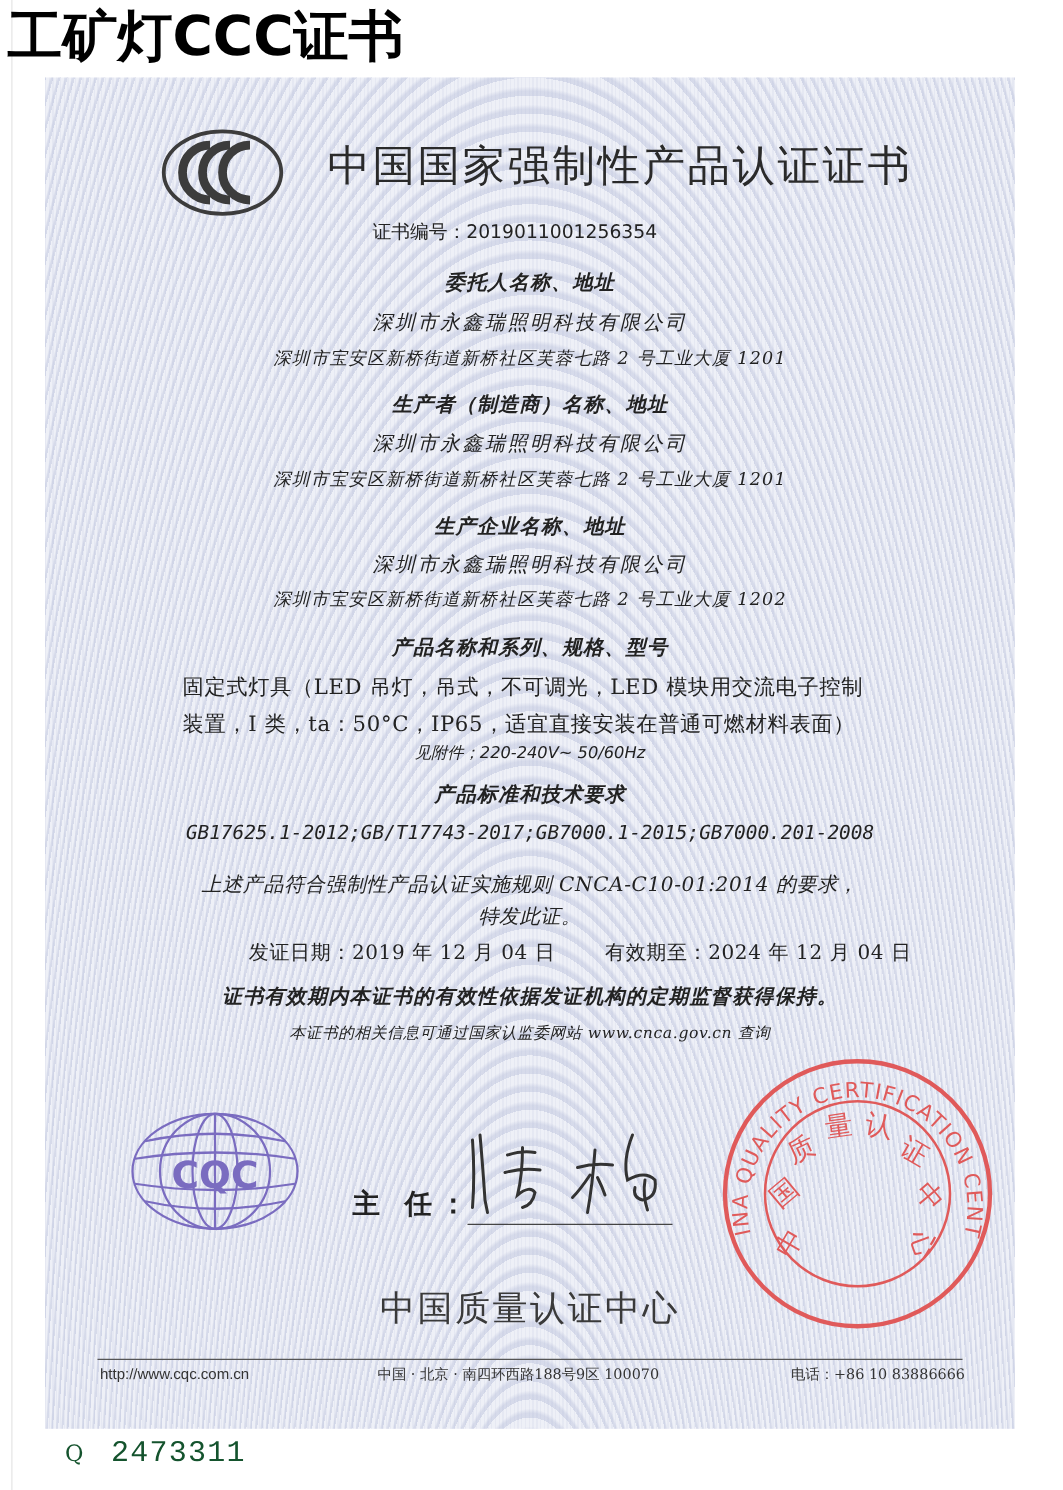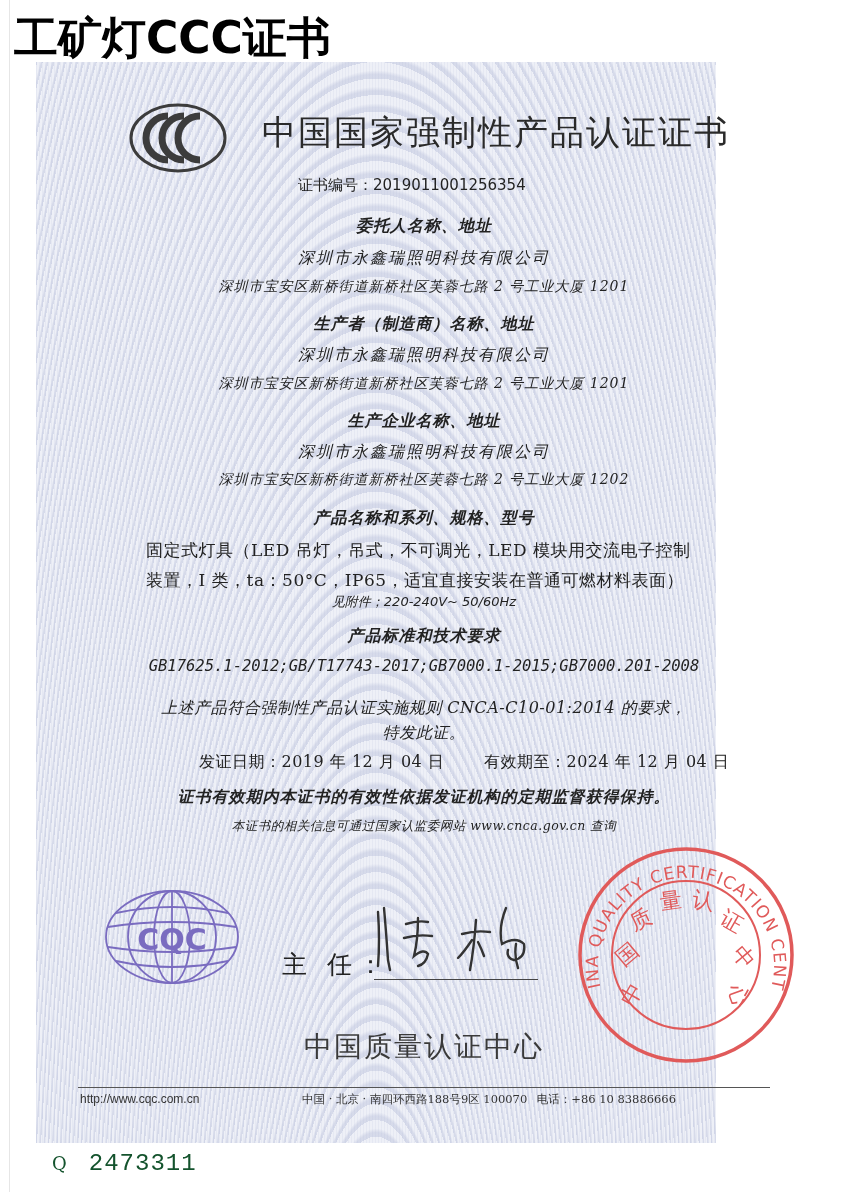--- a/index.html
+++ b/index.html
@@ -1,27 +1,27 @@
 <!DOCTYPE html>
 <html><head>
 <meta charset="utf-8">
 <style>
   html, body { margin:0; padding:0; }
   body {
     width:850px; height:1192px; background:#ffffff; position:relative; overflow:hidden;
     font-family: "DejaVu Serif", serif; color:#1f1f1f;
   }
   .page-heading {
-    position:absolute; left:6px; top:2px; margin:8px;
+    position:absolute; left:6px; top:2px; margin:0;
     font-family:"DejaVu Sans", sans-serif; font-weight:bold; font-size:44px; line-height:56px;
     color:#000; letter-spacing:0px;
   }
   .left-rule { position:absolute; left:9px; top:0; width:1px; height:1192px; background:#e6e6e6; }
   .cert {
-    position:absolute; left:36px; top:62px; width:680px; height:1081px;
+    position:absolute; left:36px; top:62px; width:776px; height:1081px;
     background-color:#eef0f7;
     background-image:
       repeating-radial-gradient(ellipse at 50% 130%, rgba(170,178,210,0.35) 0px, rgba(170,178,210,0.35) 1px, rgba(255,255,255,0) 2px, rgba(255,255,255,0) 4px),
       repeating-linear-gradient(90deg, rgba(190,196,222,0.18) 0px, rgba(190,196,222,0.18) 1px, rgba(255,255,255,0) 1px, rgba(255,255,255,0) 3px);
   }
   .abs { position:absolute;padding-left:48px; }
   .center { position:absolute; left:0; width:776px; text-align:center; white-space:nowrap;font-style:italic; }
 
   .ccc-logo { position:absolute; left:92px; top:40px; width:100px; height:72px; }
   .main-title {
@@ -37,21 +37,21 @@
   .product { position:absolute; left:110px; width:570px; font-size:17px; line-height:24px; color:#222; letter-spacing:0.5px; white-space:nowrap; }
   .attach { font-size:13px; color:#222; font-family:"DejaVu Sans", sans-serif; }
   .attach .lbl { font-family:"DejaVu Serif", serif; }
   .standards { font-family:"DejaVu Sans Mono", monospace; font-size:15.5px; color:#222; }
   .compliance { font-size:16px; color:#222; letter-spacing:0.5px; }
   .dates { font-size:16px; color:#222; letter-spacing:0.5px; }
   .validity { font-size:16px; font-weight:bold; color:#222; letter-spacing:1px; }
   .query { font-size:12.5px; color:#222; letter-spacing:0.5px; }
 
   .cqc-logo { position:absolute; left:66px; top:825px; width:140px; height:100px; }
-  .director-label { position:absolute; left:246px; top:886px; font-family:"DejaVu Sans", sans-serif; font-size:25px; color:#222; letter-spacing:6px; white-space:nowrap; }
+  .director-label { position:absolute; left:246px; top:886px; font-family:"DejaVu Sans", sans-serif; font-size:22px; color:#222; letter-spacing:6px; white-space:nowrap;font-weight:bold; }
   .signature { position:absolute; left:330px; top:838px; width:180px; height:80px; }
   .sig-line { position:absolute; left:338px; top:917px; width:164px; height:1px; background:#444; }
   .seal { position:absolute; left:536px; top:780px; width:228px; height:226px; }
 
   .issuer-name {
     position:absolute; left:0; width:776px; top:966px; text-align:center;
     font-family:"DejaVu Sans", sans-serif; font-size:28px; letter-spacing:2px; color:#3a3a3a; white-space:nowrap;
   }
   .footer-rule { position:absolute; left:42px; top:1025px; width:692px; height:1px; background:#555; }
   .footer-url { position:absolute; left:44px; top:1030px; font-family:"Liberation Sans", sans-serif; font-size:12px; color:#333; white-space:nowrap; }

